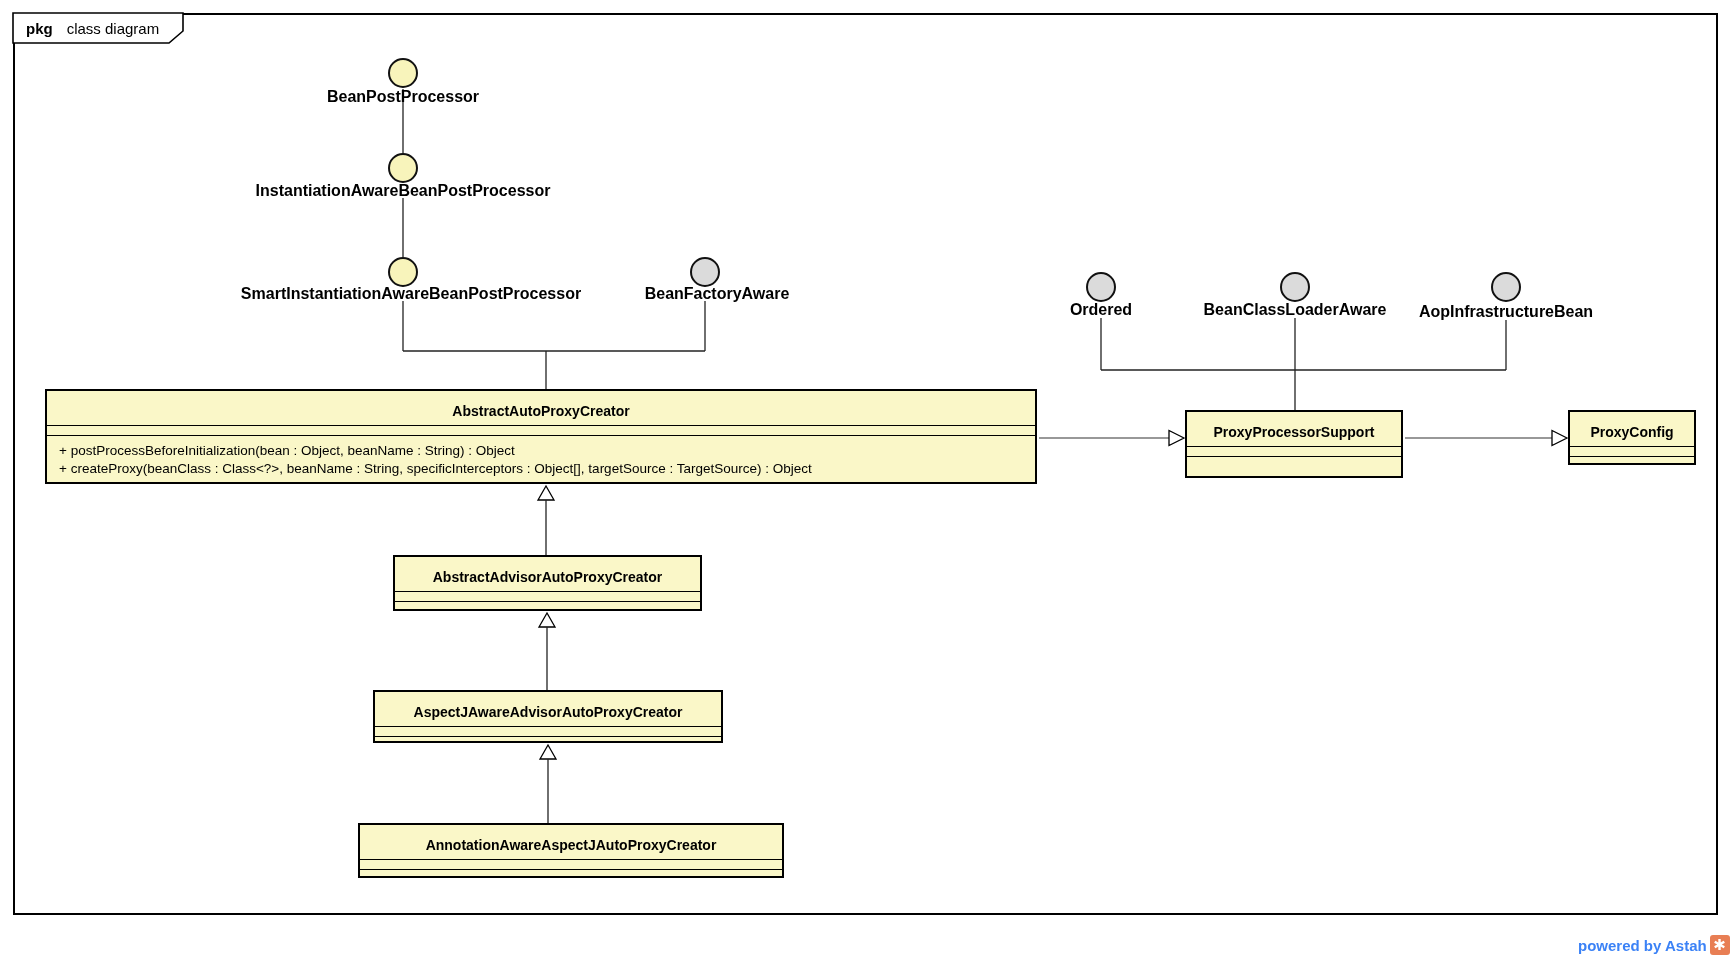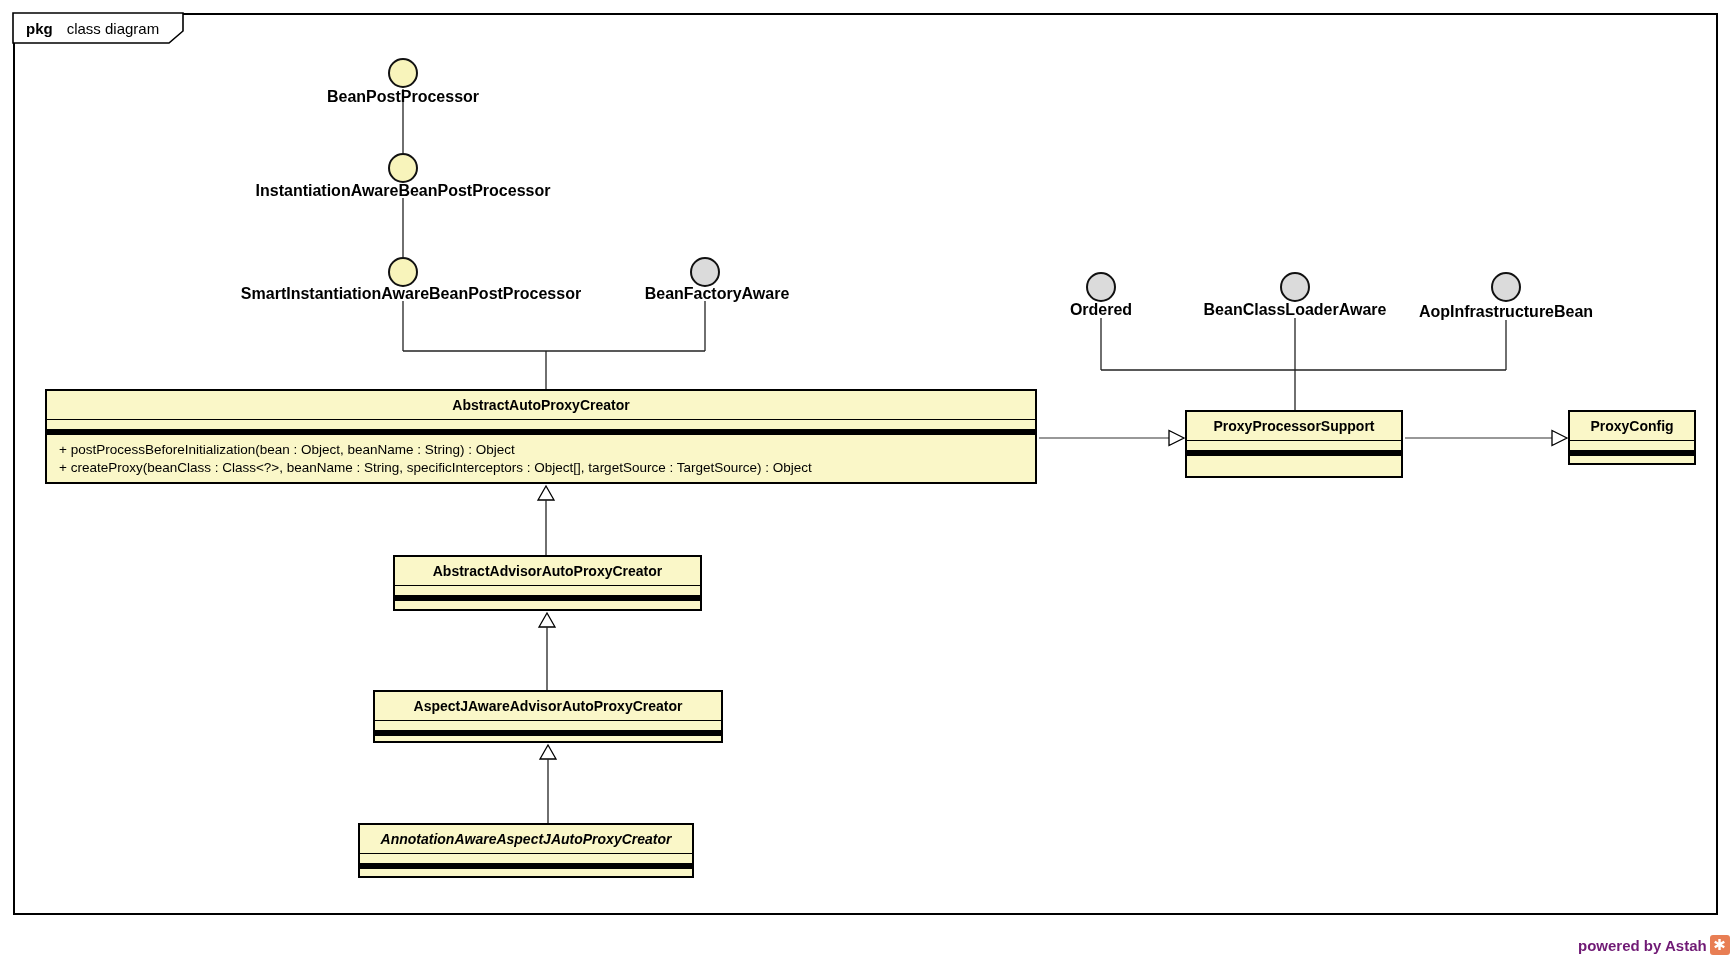--- a/index.html
+++ b/index.html
@@ -9,25 +9,25 @@
   .frame{position:absolute;left:13px;top:13px;width:1705px;height:902px;border:2px solid #000;box-sizing:border-box;}
   .tab-text{position:absolute;left:26px;top:20px;font-size:15px;white-space:nowrap;}
   .tab-text .kw{font-weight:bold;}
   .tab-text .ttl{margin-left:14px;}
   .iface-circle{position:absolute;width:30px;height:30px;border:2.5px solid #111;border-radius:50%;box-sizing:border-box;}
   .if-yellow{background:#F8F4BB;}
   .if-gray{background:#DBDBDB;}
   .iface-label{position:absolute;transform:translateX(-50%);font-weight:bold;font-size:16px;white-space:nowrap;line-height:14px;}
   .cls{position:absolute;background:#FAF7C8;border:2px solid #000;box-sizing:border-box;
        display:flex;flex-direction:column;overflow:hidden;}
-  .cls-title{flex:none;font-weight:bold;text-align:center;font-size:14px;line-height:19px;padding:5px 6px 4px;white-space:nowrap;}
+  .cls-title{flex:none;font-weight:bold;text-align:center;font-size:14px;line-height:19px;padding:11px 6px 4px;white-space:nowrap;}
   .cls-attrs{flex:none;border-top:1px solid #000;height:9px;}
-  .cls-ops{flex:1;border-top:6px solid #000000;padding:6px 0 0 12px;font-size:13.5px;line-height:18px;white-space:nowrap;}
+  .cls-ops{flex:1;border-top:1px solid #000000;padding:6px 0 0 12px;font-size:13.5px;line-height:18px;white-space:nowrap;}
   .watermark{position:absolute;left:1578px;top:935px;display:flex;align-items:center;}
-  .wm-text{font-size:15px;font-weight:bold;color:#701a75;white-space:nowrap;}
+  .wm-text{font-size:15px;font-weight:bold;color:#3b82f6;white-space:nowrap;}
   .wm-logo{width:20px;height:20px;margin-left:3px;background:#E87E54;border-radius:3px;
            color:#fff;font-size:15px;line-height:20px;text-align:center;font-weight:bold;}
 </style>
 </head>
 <body>
 
 <div class="canvas">
 
   <div class="frame"></div>
 
@@ -112,21 +112,21 @@
     <div class="cls-attrs"></div>
     <div class="cls-ops"></div>
   </div>
 
   <div class="cls" style="left:373px;top:690px;width:350px;height:53px;">
     <div class="cls-title">AspectJAwareAdvisorAutoProxyCreator</div>
     <div class="cls-attrs"></div>
     <div class="cls-ops"></div>
   </div>
 
-  <div class="cls" style="left:358px;top:823px;width:336px;height:55px;font-style:italic;">
+  <div class="cls" style="left:358px;top:823px;width:426px;height:55px;">
     <div class="cls-title">AnnotationAwareAspectJAutoProxyCreator</div>
     <div class="cls-attrs"></div>
     <div class="cls-ops"></div>
   </div>
 
   <div class="watermark">
     <span class="wm-text">powered by Astah</span>
     <span class="wm-logo">✱</span>
   </div>
 

